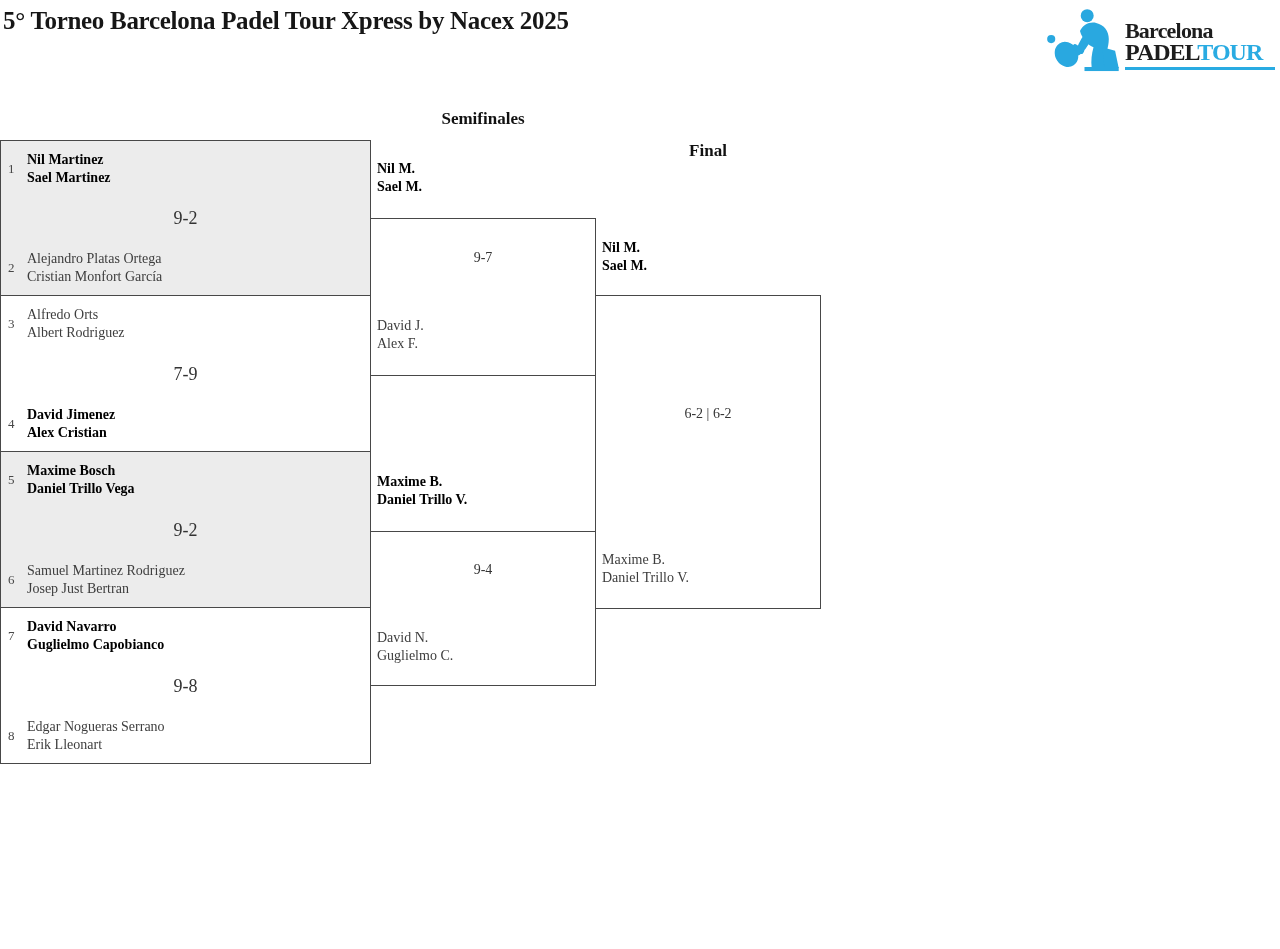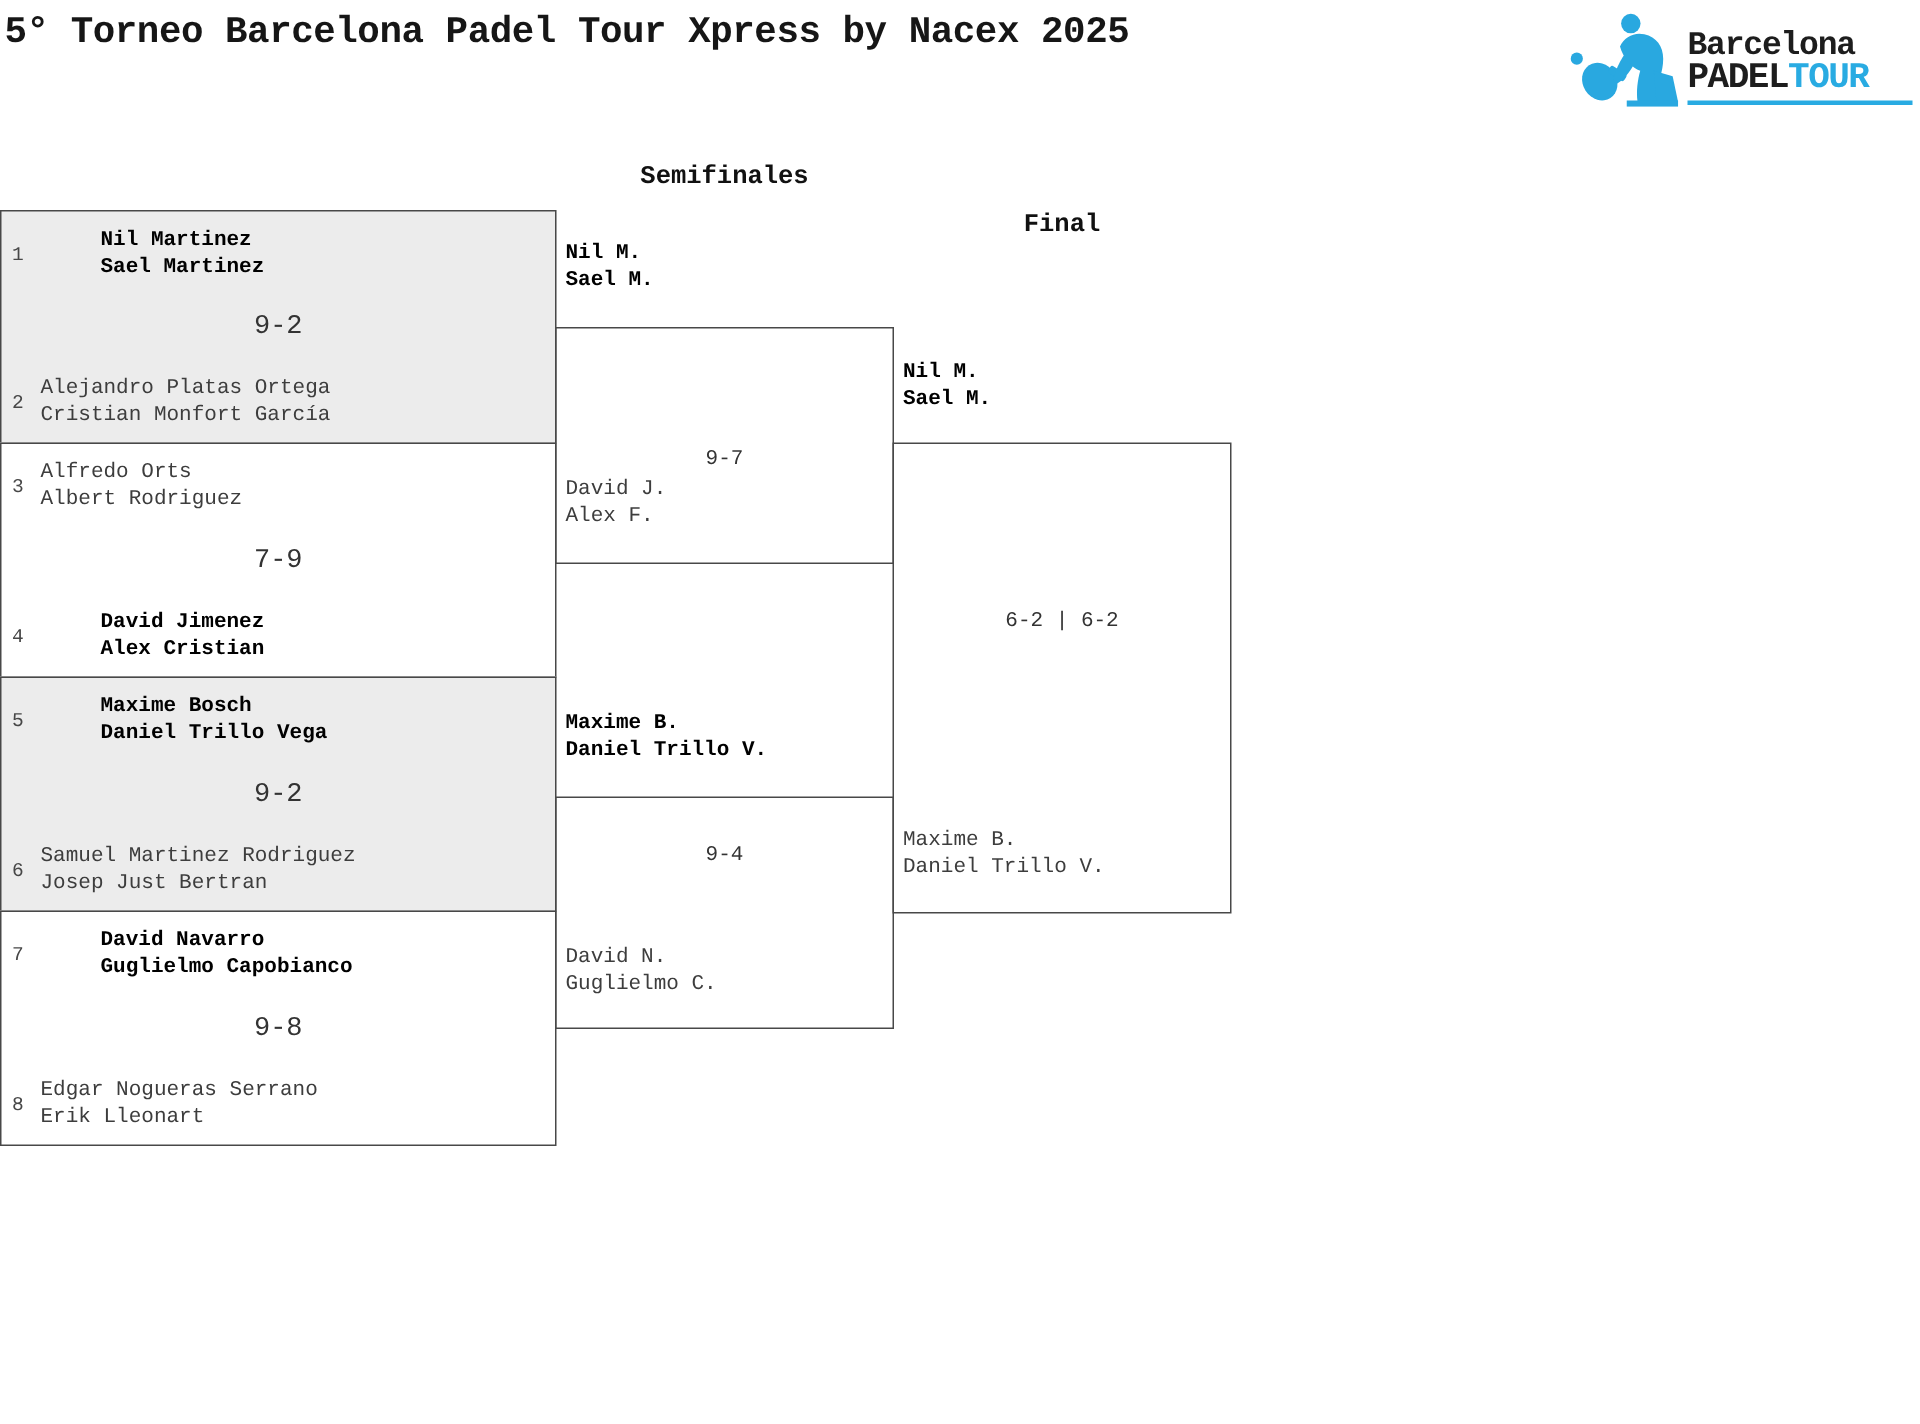--- a/index.html
+++ b/index.html
@@ -1,17 +1,17 @@
 <!DOCTYPE html>
 <html><head>
 <meta charset="utf-8">
 <style>
   html,body{margin:0;padding:0;background:#fff;}
   .stage{position:relative;width:1280px;height:910px;background:#ffffff;
-         font-family:Liberation Mono, monospace;overflow:hidden;}
+         font-family:Liberation Serif, serif;overflow:hidden;}
 
   
   .page-title{position:absolute;left:3px;top:7px;font-size:25px;font-weight:700;color:#161616;letter-spacing:-0.3px;}
   .page-subtitle{position:absolute;left:3px;top:41px;font-size:25px;font-weight:700;color:#161616;letter-spacing:-0.3px;}
 
   
   .logo{position:absolute;left:1038px;top:4px;display:flex;align-items:flex-start;cursor:pointer;}
   .logo svg{display:block;}
   .logo-text{margin-left:3px;margin-top:16px;width:152px;}
   .logo-top{font-size:22px;line-height:21px;font-weight:700;color:#1d1d1d;letter-spacing:-0.8px;}
@@ -26,21 +26,21 @@
   .rh-f{left:595px;width:226px;margin-top:32px;}
 
   
   .match{position:absolute;left:0;width:371px;border:1px solid #484848;box-sizing:border-box;background:#ffffff;}
   .match.gray{background:#ececec;}
   .entry{position:absolute;left:7px;display:flex;align-items:center;}
   .entry-top{top:10px;}
   .entry-bottom{bottom:9px;}
   .seed{width:19px;font-size:13px;color:#474747;flex:none;}
   .names{font-size:14px;line-height:18px;color:#3d3d3d;}
-  .names.winner{font-weight:700;color:#000;margin-left:40px;}
+  .names.winner{font-weight:700;color:#000;}
   .score{position:absolute;left:0;width:100%;top:50%;transform:translateY(-50%);
          text-align:center;font-size:18px;color:#333;}
 
   
   .link-box{position:absolute;border:1px solid #484848;box-sizing:border-box;background:transparent;}
 
   
   .free-names{position:absolute;font-size:14px;line-height:18px;color:#3d3d3d;}
   .free-names.winner{font-weight:700;color:#000;}
   .free-score{position:absolute;text-align:center;font-size:14px;color:#333;}
@@ -145,21 +145,21 @@
         <div>Erik Lleonart</div>
       </div>
     </div>
   </div>
 
   <div class="free-names winner" style="left:377px;top:160px;">
     <div>Nil M.</div>
     <div>Sael M.</div>
   </div>
   <div class="link-box" style="left:370px;top:218px;width:226px;height:158px;"></div>
-  <div class="free-score" style="left:370px;top:250px;width:226px;margin-top:48px;">9-7</div>
+  <div class="free-score" style="left:370px;top:250px;width:226px;">9-7</div>
   <div class="free-names" style="left:377px;top:317px;">
     <div>David J.</div>
     <div>Alex F.</div>
   </div>
 
   <div class="free-names winner" style="left:377px;top:473px;">
     <div>Maxime B.</div>
     <div>Daniel Trillo V.</div>
   </div>
   <div class="link-box" style="left:370px;top:531px;width:226px;height:155px;"></div>

